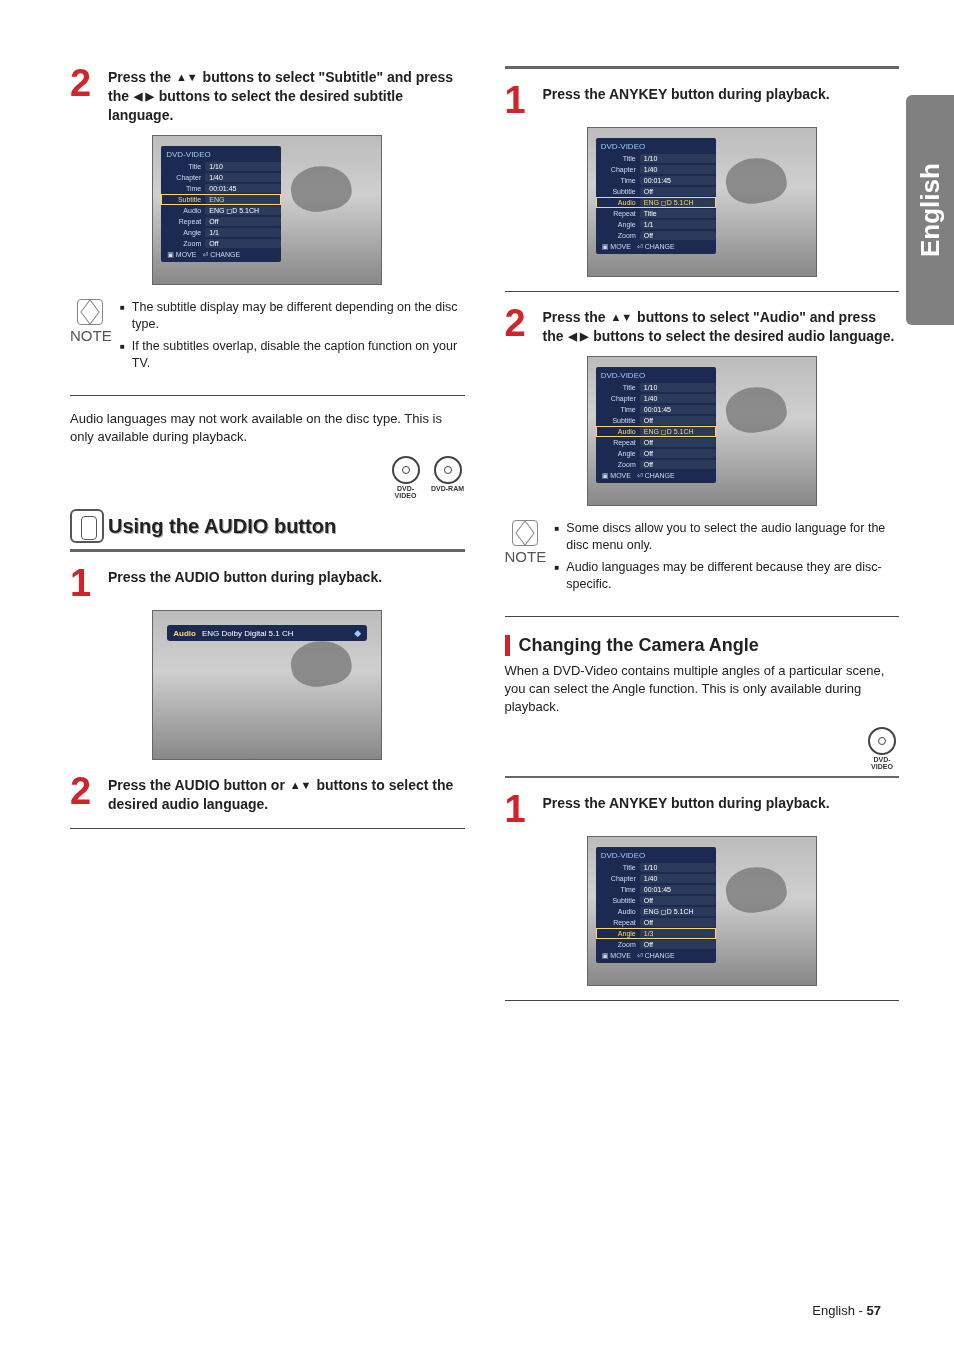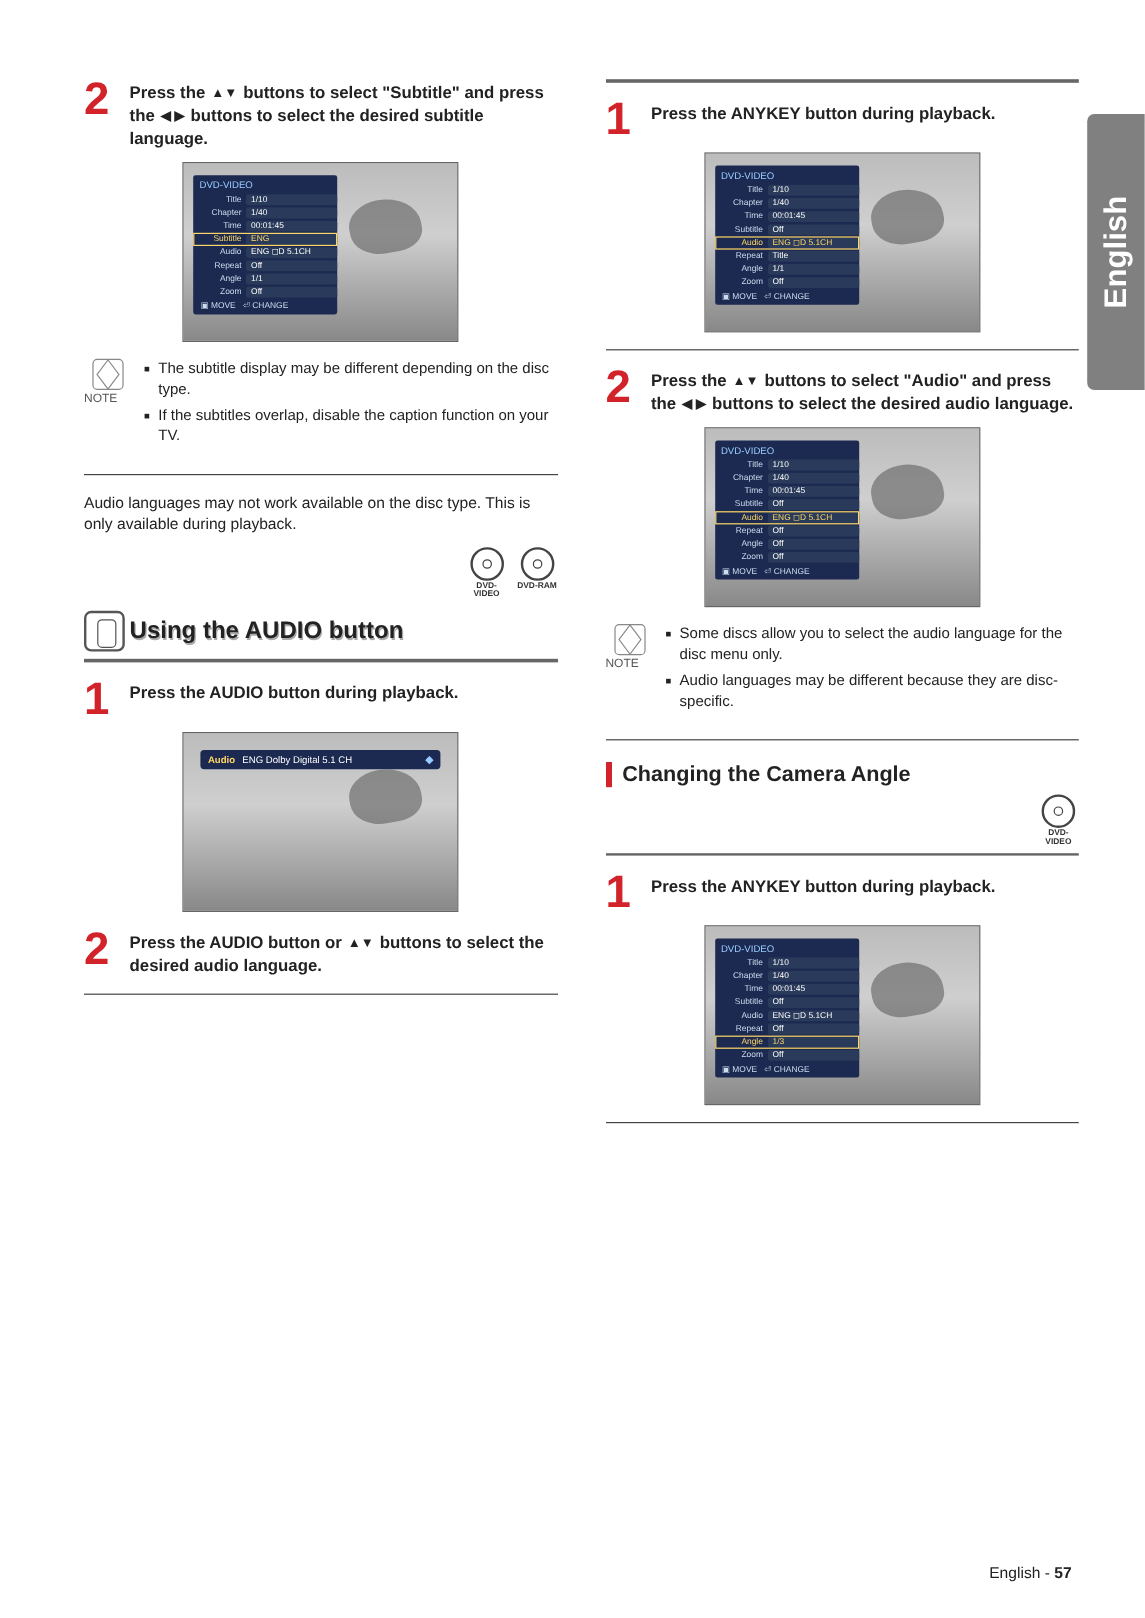--- a/index.html
+++ b/index.html
@@ -142,21 +142,21 @@
     color:#fff;
   }
   .shot.audio .osd-audio .lab { color:#ffd766; margin-right:6px; font-weight:bold;}
   .shot.audio .osd-audio .arrows { margin-left:auto; color:#9cf; font-size:9px;}
 
   
   .note { display:flex; gap:10px; margin: 12px 0 18px; font-size:12.5px; }
   .note-icon {
     width:40px; flex:none;
     text-align:left;
-    font-size:10px; color:#555;
+    font-size:15px; color:#555;
   }
   .note-icon .ico {
     width:26px;height:26px;border:1px solid #888;border-radius:4px;
     margin:0 auto 2px; position:relative;
   }
   .note-icon .ico::before{
     content:""; position:absolute; inset:4px;
     border:1px solid #888; transform:rotate(45deg) skew(8deg,8deg);
   }
   .note ul { margin:0; padding:0; list-style:none; }
@@ -200,21 +200,21 @@
     border:1px solid #555;border-radius:4px;
   }
   h3.shadow {
     font-size:20px; font-weight:bold; margin:0;
     color:#222;
     text-shadow: 1px 1px 0 #aaa;
   }
 
   .footer {
     position:absolute;
-    bottom:30px; right:61px;
+    bottom:30px; right:73px;
     font-size:13px;
   }
   .footer b{font-weight:bold;}
 </style>
 </head>
 <body>
 
 <div class="edge-tab">English</div>
 
 <div class="page">
@@ -444,20 +444,21 @@
           </li>
           <li>
             <span>Audio languages may be different because they are disc-specific.</span>
           </li>
         </ul>
     </div>
 
     <hr class="sep">
 
     <h2 class="bar">Changing the Camera Angle</h2>
+    <p class="lead">When a DVD-Video contains multiple angles of a particular scene, you can select the Angle function. This is only available during playback.</p>
 
     <div class="badges">
         <div class="badge">
           <div class="ring"></div>
           <div>DVD-VIDEO</div>
         </div>
       </div>
     <hr class="thick" style="height:2px">
 
     <div class="step">

